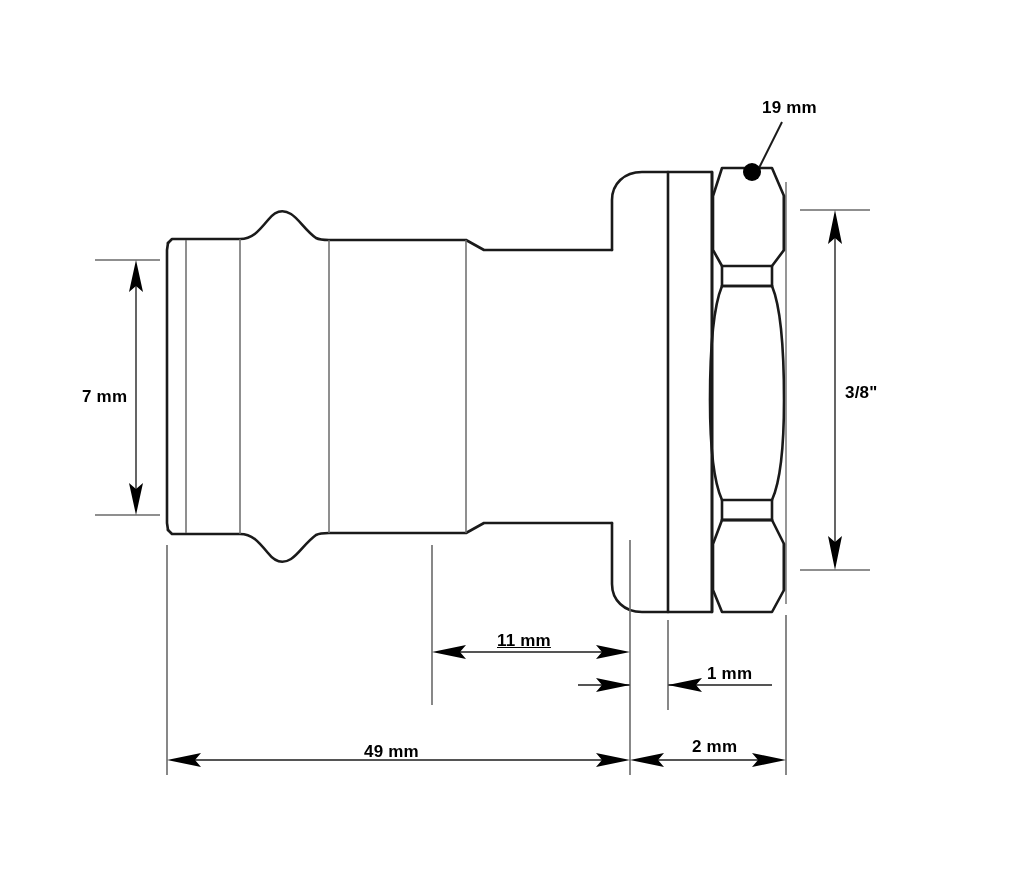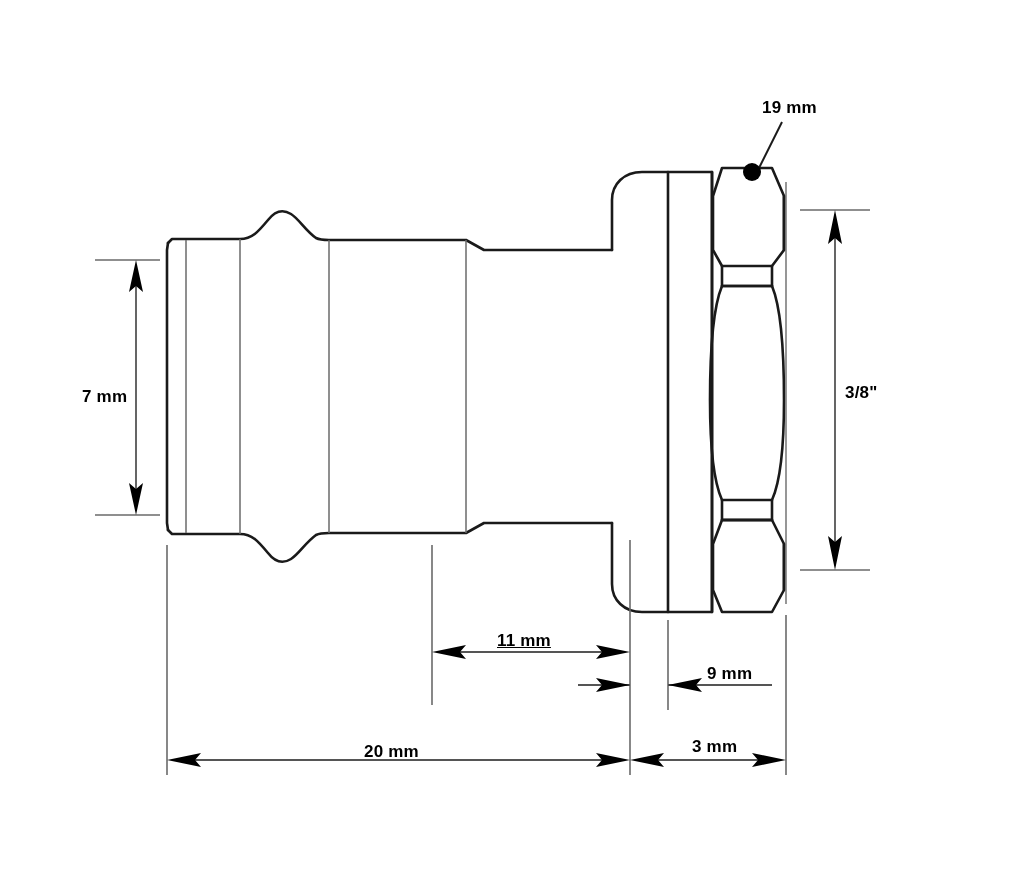--- a/index.html
+++ b/index.html
@@ -219,19 +219,19 @@
   </svg>
 
   <div class="dim-label" id="lbl-12mm">7 mm</div>
 
   <div class="dim-label" id="lbl-19mm">19 mm</div>
 
   <div class="dim-label" id="lbl-38in">3/8"</div>
 
   <div class="dim-label" id="lbl-11mm">11 mm</div>
 
-  <div class="dim-label" id="lbl-4mm">9 mm</div>
-
-  <div class="dim-label" id="lbl-9mm">3 mm</div>
-
-  <div class="dim-label" id="lbl-31mm">20 mm</div>
+  <div class="dim-label" id="lbl-4mm">1 mm</div>
+
+  <div class="dim-label" id="lbl-9mm">2 mm</div>
+
+  <div class="dim-label" id="lbl-31mm">49 mm</div>
 
 </div>
 
 </body></html>

